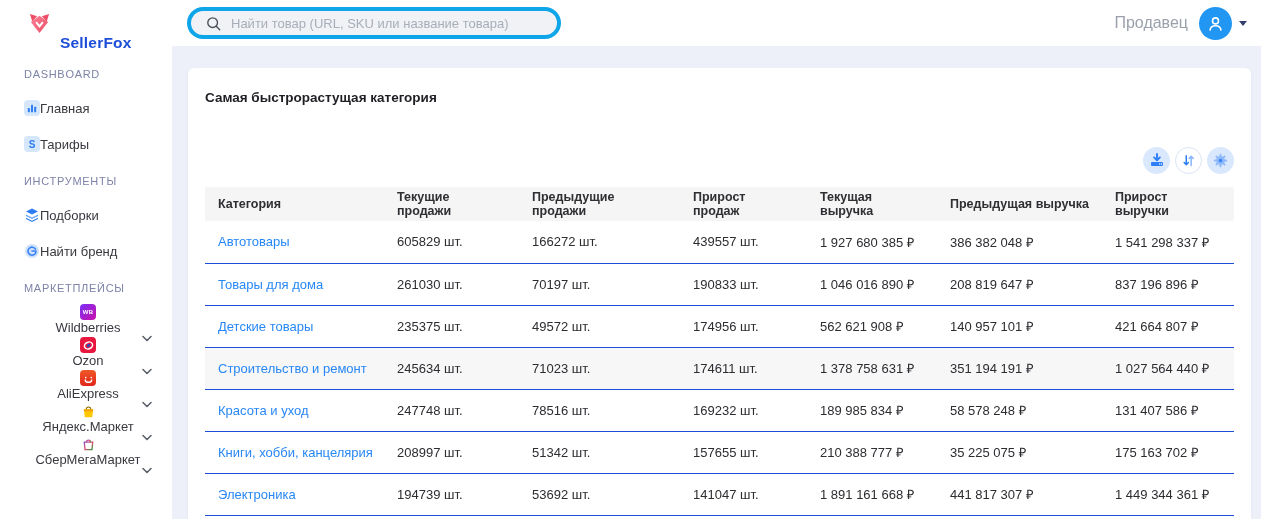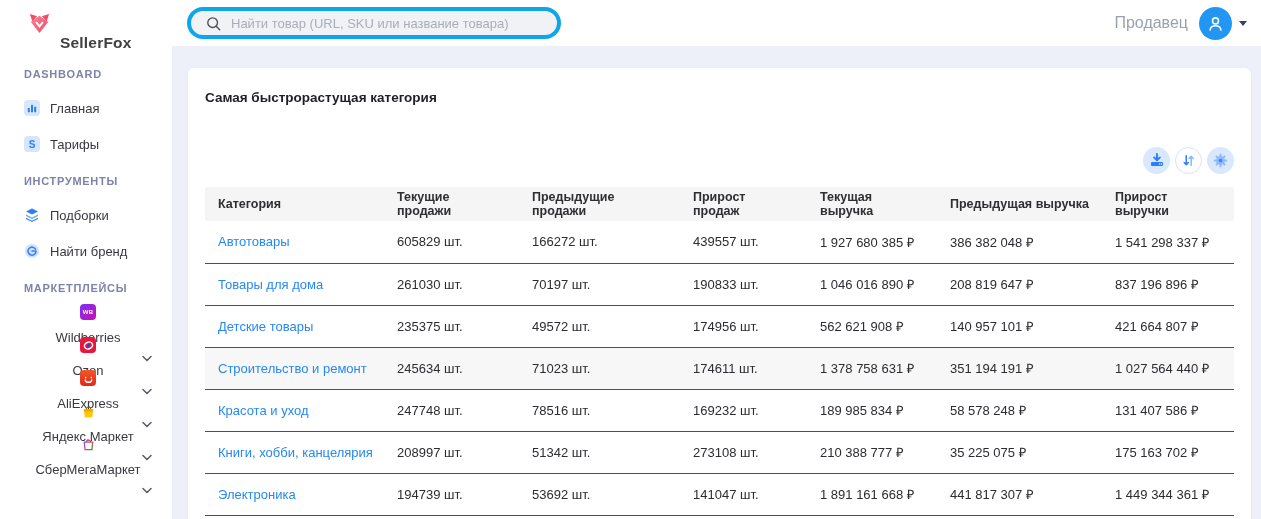--- a/index.html
+++ b/index.html
@@ -2,35 +2,35 @@
 <html><head>
 <meta charset="utf-8">
 <style>
   * { margin:0; padding:0; box-sizing:border-box; }
   html,body { width:1261px; height:519px; overflow:hidden; }
   body { font-family:"Liberation Sans", sans-serif; background:#edf0f8; position:relative; }
 
   
   .topbar { position:absolute; top:0; left:0; width:1261px; height:46px; background:#fff; z-index:3; display:flex; align-items:center; }
   .logo { display:flex; align-items:center; gap:8px; margin-left:27px; width:138px; cursor:pointer; }
-  .logo-text { font-size:15.5px; font-weight:bold; color:#404040; letter-spacing:.2px;margin-top:40px; }
+  .logo-text { font-size:15.5px; font-weight:bold; color:#1d4ed8; letter-spacing:.2px;margin-top:40px; }
 
   .searchbox { position:absolute; left:187px; top:7px; width:374px; height:32px; background:#f0f2f6; border:4px solid #0ea5e9; border-radius:16px; display:flex; align-items:center; padding:0 14px; gap:9px; }
   .searchbox input { flex:1; border:none; outline:none; background:transparent; font-size:13px; color:#333; font-family:"Liberation Sans",sans-serif; }
   .searchbox input::placeholder { color:#a8aeb8; }
 
   .userarea { position:absolute; right:14px; top:0; height:46px; display:flex; align-items:center; }
   .user-role { font-size:16px; color:#9ba1ac; margin-right:11px; }
   .avatar { width:33px; height:33px; border-radius:50%; background:#2196f3; display:flex; align-items:center; justify-content:center; cursor:pointer; }
   .user-caret { width:0; height:0; border-left:4.5px solid transparent; border-right:4.5px solid transparent; border-top:5.5px solid #33406e; margin-left:7px; cursor:pointer; }
 
   
   .sidebar { position:absolute; left:0; top:46px; width:172px; height:473px; background:#fff; z-index:2; padding-top:9px; }
-  .side-section-title { font-size:11px; font-weight:bold; letter-spacing:.7px; color:#7d83a9; padding-left:24px; margin-top:9px; margin-bottom:6px; height:20px; display:flex; align-items:center; }
-  .nav-item { display:flex; align-items:center; gap:10px; height:36px; padding-left:24px; padding-right:20px; cursor:pointer; }
+  .side-section-title { font-size:11px; font-weight:normal; letter-spacing:.7px; color:#7d83a9; padding-left:24px; margin-top:9px; margin-bottom:6px; height:20px; display:flex; align-items:center; }
+  .nav-item { display:flex; align-items:center; height:36px; padding-left:24px; padding-right:20px; cursor:pointer; }
   .mp-item { height:33px;flex-direction:column; }
   .nav-label { font-size:13px; color:#38393f; white-space:nowrap; }
   .sq-icon { width:16px; height:16px; border-radius:4px; flex:0 0 16px; display:flex; align-items:center; justify-content:center; }
   .icon-lightblue { background:#d6e7fc; }
   .glyph-s { font-size:10px; font-weight:bold; color:#2e7ef2; }
   .wb-badge { background:linear-gradient(135deg,#7b2ff7,#cb11ab); }
   .wb-badge span { font-size:6px; font-weight:bold; color:#fff; letter-spacing:.2px; }
   .chev { margin-left:auto; display:flex; align-items:center; }
 
   
@@ -337,21 +337,21 @@
     <td>78516 шт.</td>
     <td>169232 шт.</td>
     <td>189 985 834 ₽</td>
     <td>58 578 248 ₽</td>
     <td>131 407 586 ₽</td>
   </tr>
         <tr>
     <td><a>Книги, хобби, канцелярия</a></td>
     <td>208997 шт.</td>
     <td>51342 шт.</td>
-    <td>273108 шт.</td>
+    <td>157655 шт.</td>
     <td>210 388 777 ₽</td>
     <td>35 225 075 ₽</td>
     <td>175 163 702 ₽</td>
   </tr>
         <tr>
     <td><a>Электроника</a></td>
     <td>194739 шт.</td>
     <td>53692 шт.</td>
     <td>141047 шт.</td>
     <td>1 891 161 668 ₽</td>

